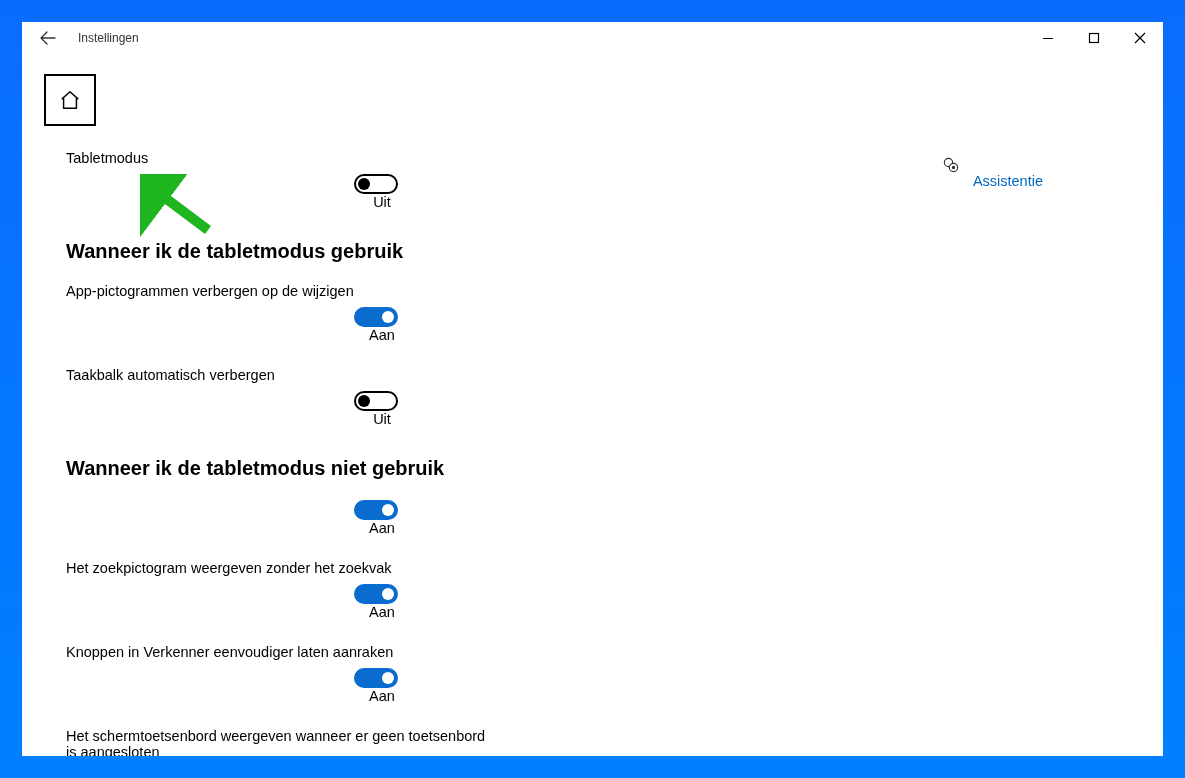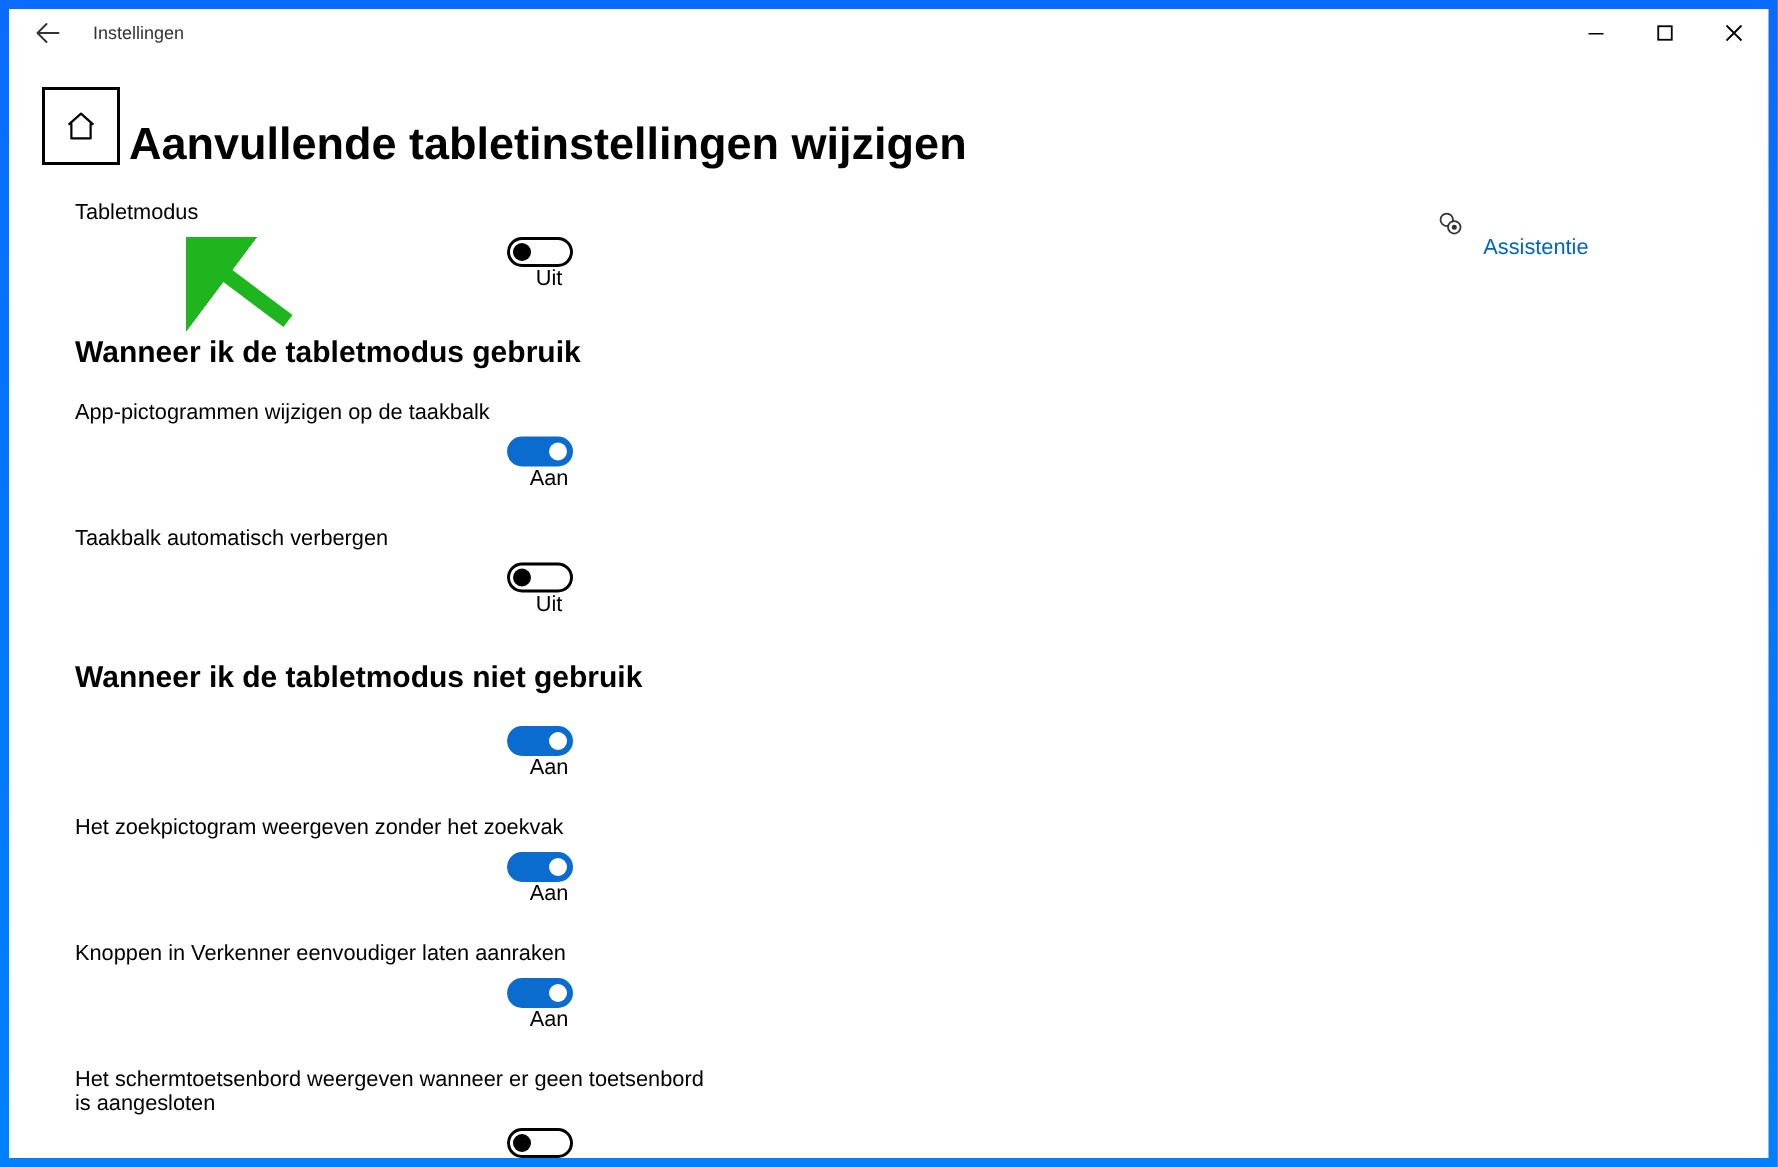--- a/index.html
+++ b/index.html
@@ -8,21 +8,21 @@
     padding: 0;
     font-family: "Segoe UI", Arial, sans-serif;
     font-size: 14px;
     color: #000;
     background: #0a6cff;
   }
   .outer {
     width: 1185px;
     height: 778px;
     background: linear-gradient(180deg, #0a6cff 0%, #0080ff 100%);
-    padding: 6px;
+    padding: 22px;
     position: relative;
   }
   .window {
     width: 100%;
     height: 100%;
     background: #ffffff;
     position: relative;
     overflow: hidden;
   }
 
@@ -195,21 +195,20 @@
         </div>
       </div>
     </div>
 
     <div class="home-box">
       <svg width="22" height="22" viewBox="0 0 24 24">
         <path d="M3 11 L12 3 L21 11 M5 10 V21 H19 V10" stroke="#000" stroke-width="1.6" fill="none" stroke-linejoin="round"></path>
       </svg>
     </div>
 
-    <h1 class="page-title">Aanvullende tabletinstellingen wijzigen</h1>
 
     <div class="assist">
       <svg width="20" height="20" viewBox="0 0 24 24">
         <circle cx="9" cy="9" r="5" stroke="#333" stroke-width="1.4" fill="none"></circle>
         <circle cx="15" cy="15" r="5" stroke="#333" stroke-width="1.4" fill="#fff"></circle>
         <circle cx="15" cy="15" r="2" fill="#333"></circle>
       </svg>
       <span class="assist-link">Assistentie</span>
     </div>
 
@@ -218,21 +217,21 @@
       <div class="setting-label">Tabletmodus</div>
       <div class="row">
         <div class="toggle off">
             <div class="knob"></div>
           </div>
         <span class="state-text">Uit</span>
       </div>
 
       <h2 class="section-heading">Wanneer ik de tabletmodus gebruik</h2>
 
-      <div class="setting-label">App-pictogrammen wijzigen op de taakbalk</div>
+      <div class="setting-label">App-pictogrammen verbergen op de wijzigen</div>
       <div class="row">
         <div class="toggle on">
             <div class="knob"></div>
           </div>
         <span class="state-text">Aan</span>
       </div>
 
       <div class="setting-label">Taakbalk automatisch verbergen</div>
       <div class="row">
         <div class="toggle off">

